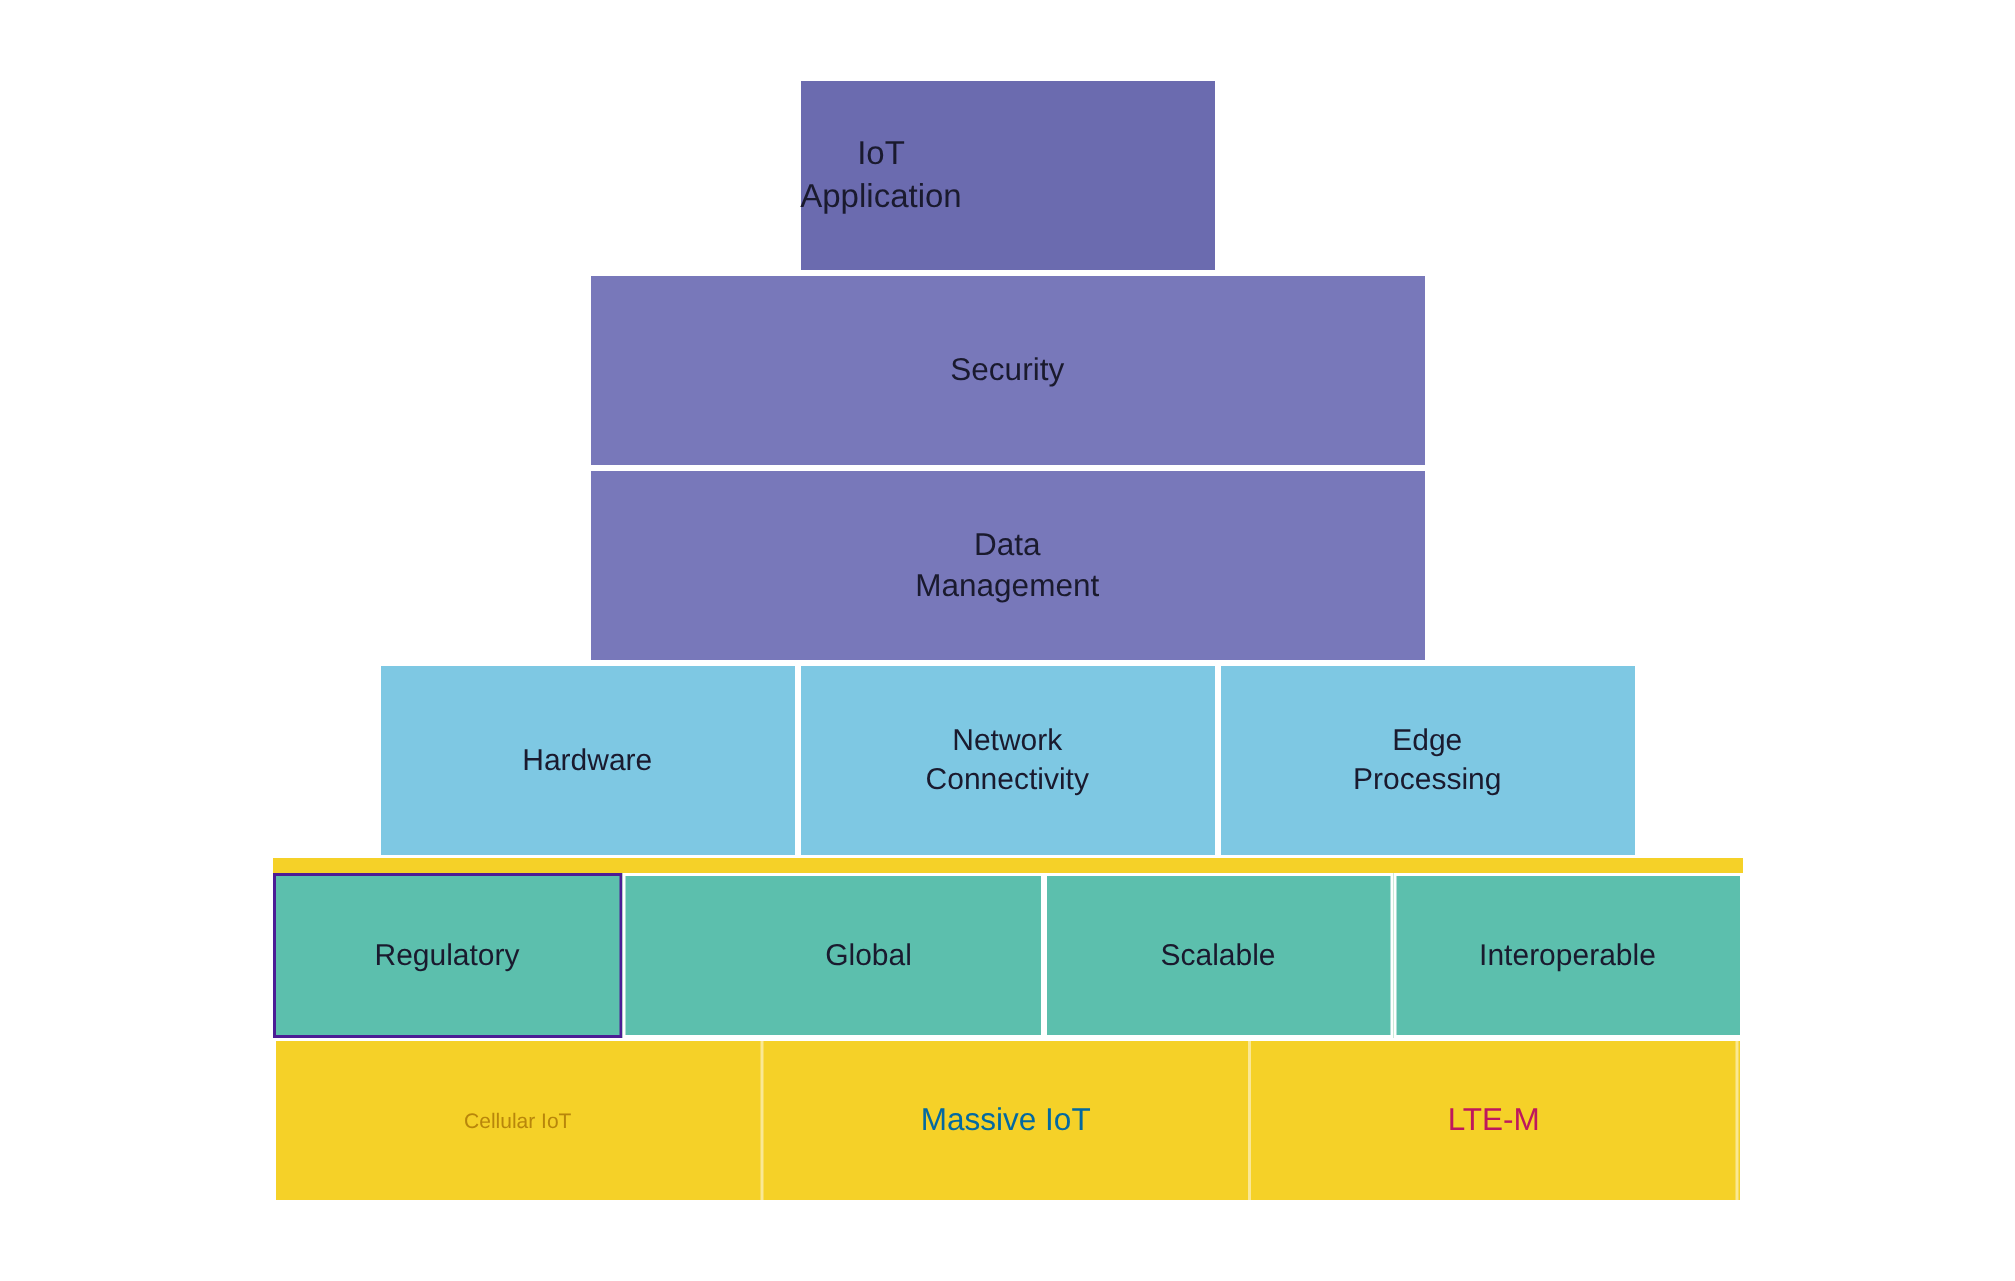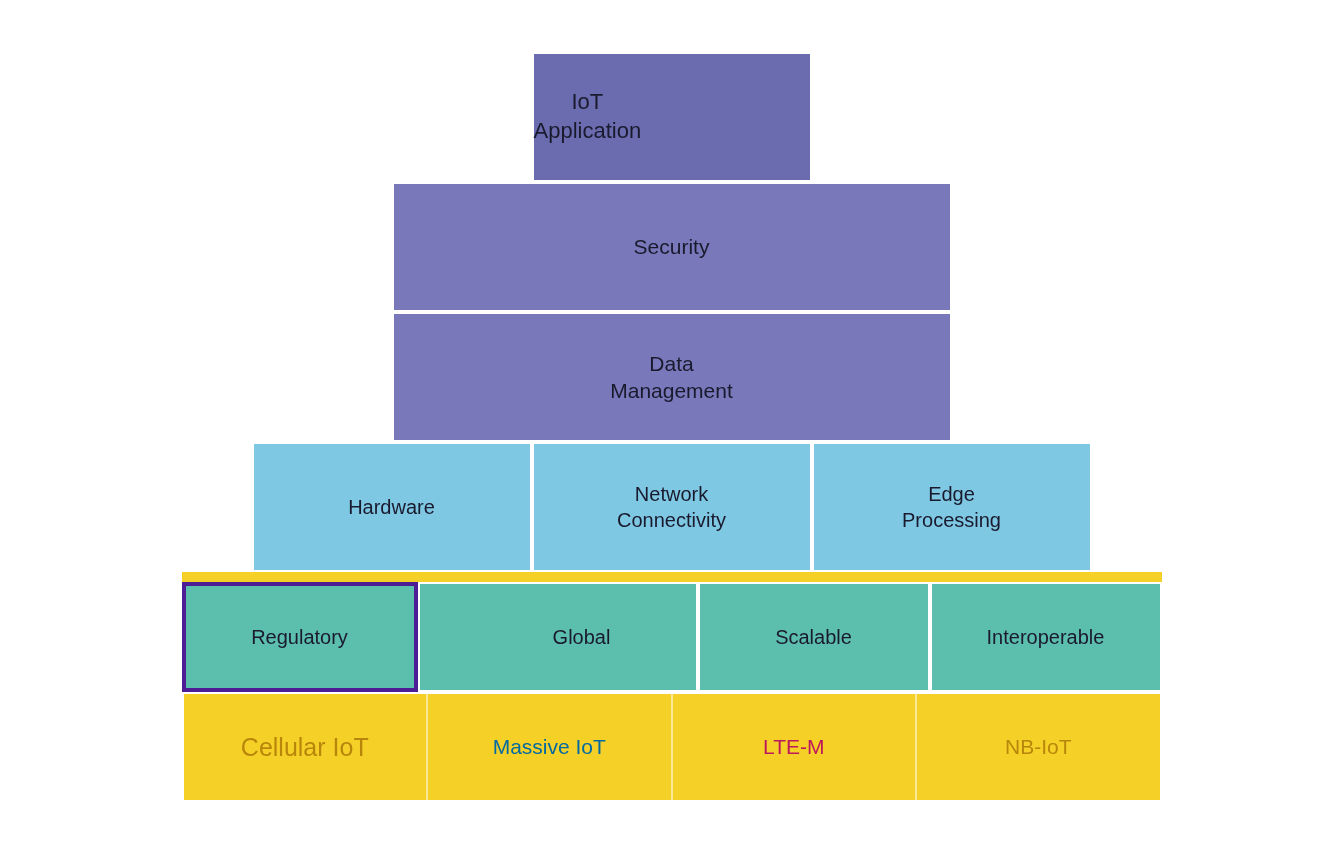--- a/index.html
+++ b/index.html
@@ -148,44 +148,41 @@
       </div>
       <div class="cell">
         <span>Edge<br>Processing</span>
       </div>
     </div>
   </div>
 
   <div style="width:100%; background:#f5d128; display:flex; flex-direction:column; align-items:center; padding: 10px 0 0 0;">
 
     <div class="tier4-wrapper">
-      <div class="cell" style="background:#5cbfad; flex:1; min-height:110px; display:flex; align-items:center; justify-content:center; text-align:center; font-size:20px; color:#1a1a2e; border:4px solid #4c1d95;">
+      <div class="cell" style="background:#5cbfad; flex:1; min-height:110px; display:flex; align-items:center; justify-content:center; text-align:center; font-size:20px; color:#1a1a2e; border:2px solid #4c1d95;">
         <span>Regulatory</span>
       </div>
       <div class="cell" style="background:#5cbfad; flex:1; min-height:110px; display:flex; align-items:center; justify-content:center; text-align:center; font-size:20px; color:#1a1a2e; border:2px solid #fff;padding-left:48px;">
         <span>Global</span>
       </div>
       <div class="cell" style="background:#5cbfad; flex:1; min-height:110px; display:flex; align-items:center; justify-content:center; text-align:center; font-size:20px; color:#1a1a2e; border:2px solid #fff;">
         <span>Scalable</span>
       </div>
       <div class="cell" style="background:#5cbfad; flex:1; min-height:110px; display:flex; align-items:center; justify-content:center; text-align:center; font-size:20px; color:#1a1a2e; border:2px solid #fff;">
         <span>Interoperable</span>
       </div>
     </div>
 
     <div class="tier5-wrapper" style="width:100%; display:flex; min-height:110px; background:#f5d128;">
-      <div style="flex:1; display:flex; align-items:center; justify-content:center; text-align:center; font-size:25px; font-weight:500; color:#b8860b; border-right:2px solid rgba(255,255,255,0.5);">
+      <div style="flex:1; display:flex; align-items:center; justify-content:center; text-align:center; font-size:14px; font-weight:500; color:#b8860b; border-right:2px solid rgba(255,255,255,0.5);">
         <span>Cellular IoT</span>
       </div>
       <div style="flex:1; display:flex; align-items:center; justify-content:center; text-align:center; font-size:21px; font-weight:500; color:#0369a1; border-right:2px solid rgba(255,255,255,0.5);">
         <span>Massive IoT</span>
       </div>
       <div style="flex:1; display:flex; align-items:center; justify-content:center; text-align:center; font-size:21px; font-weight:500; color:#be185d; border-right:2px solid rgba(255,255,255,0.5);">
         <span>LTE-M</span>
       </div>
-      <div style="flex:1; display:flex; align-items:center; justify-content:center; text-align:center; font-size:21px; font-weight:500; color:#b8860b;">
-        <span>NB-IoT</span>
-      </div>
     </div>
 
   </div>
 
 </div>
 
 </body></html>

